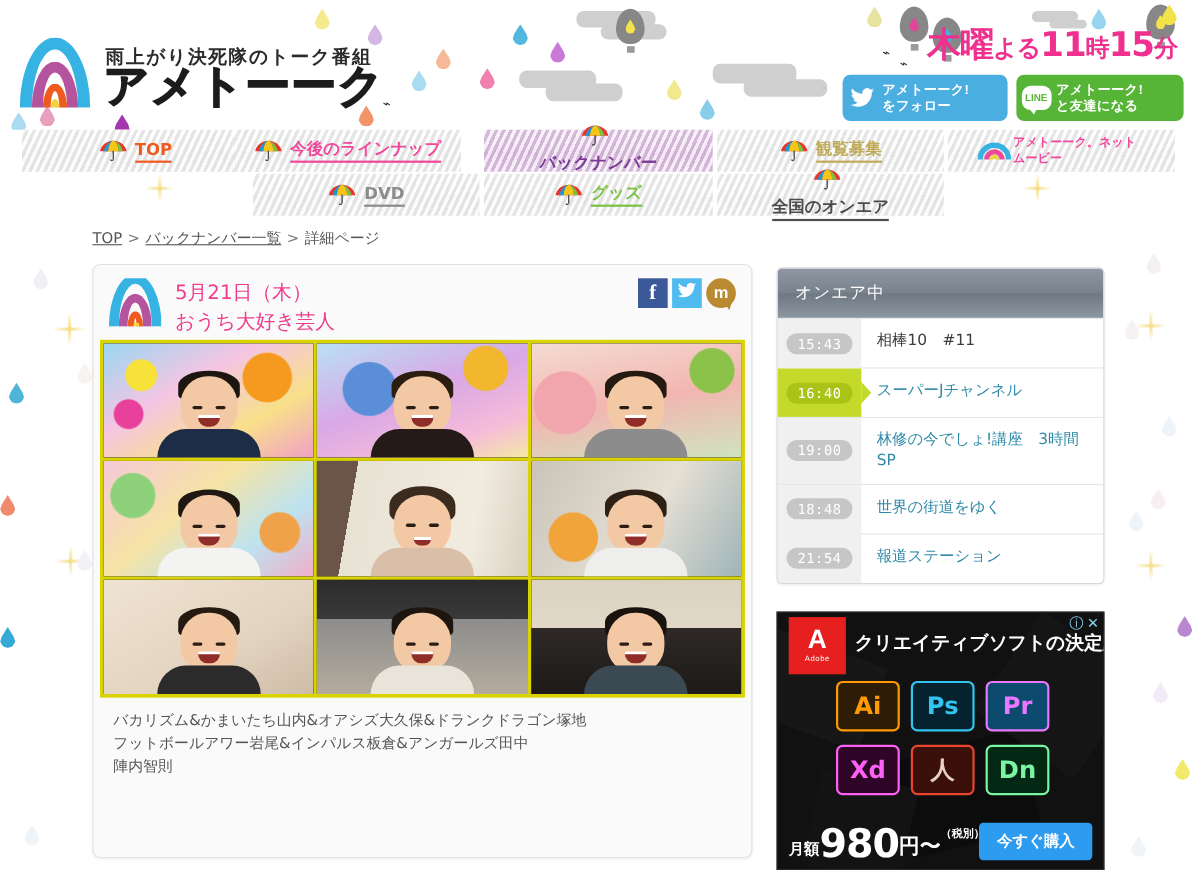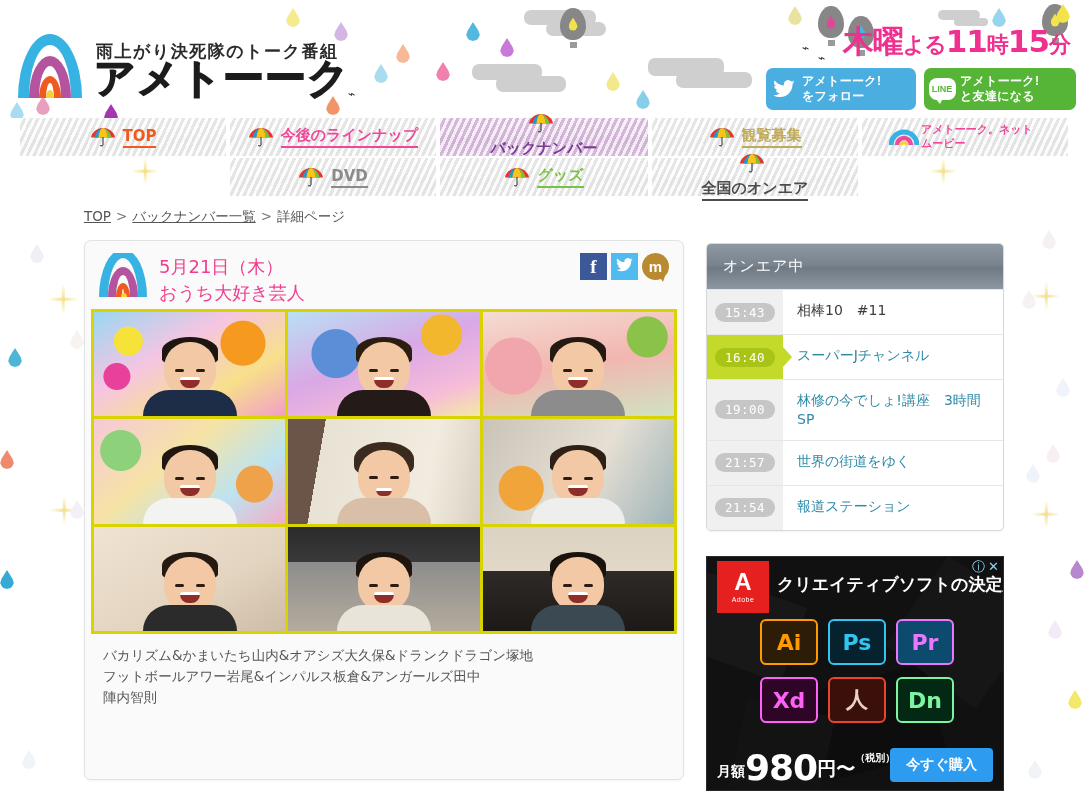--- a/index.html
+++ b/index.html
@@ -366,21 +366,21 @@
               <path d="M13 1C6.5 1 1.5 6 1 10.5h24C24.5 6 19.5 1 13 1z" fill="#e8352a"></path>
               <path d="M13 1c-2.5 0-4.5 5-4.8 9.5h9.6C17.5 6 15.5 1 13 1z" fill="#f5c518"></path>
               <path d="M13 1C9.7 1 5.7 5 4.3 10.5h4C8.6 6 10.5 1 13 1z" fill="#1b9ad6"></path>
               <path d="M13 1c3.3 0 7.3 4 8.7 9.5h-4C17.4 6 15.5 1 13 1z" fill="#7bc143"></path>
               <rect x="12.4" y="10" width="1.2" height="8" fill="#4a4a4a"></rect>
               <path d="M12.6 18c0 1.2-2 1.2-2 0" stroke="#4a4a4a" stroke-width="1.2" fill="none"></path>
             </svg>
         </span>
         <span class="nav-label" style="color:#ef5a1e;">TOP</span>
       </div>
-      <div class="nav-item" style="left:210px;width:208px;">
+      <div class="nav-item" style="left:193px;width:208px;">
         <span class="umb">
           <svg width="26" height="20" viewBox="0 0 26 20">
               <path d="M13 1C6.5 1 1.5 6 1 10.5h24C24.5 6 19.5 1 13 1z" fill="#e8352a"></path>
               <path d="M13 1c-2.5 0-4.5 5-4.8 9.5h9.6C17.5 6 15.5 1 13 1z" fill="#f5c518"></path>
               <path d="M13 1C9.7 1 5.7 5 4.3 10.5h4C8.6 6 10.5 1 13 1z" fill="#1b9ad6"></path>
               <path d="M13 1c3.3 0 7.3 4 8.7 9.5h-4C17.4 6 15.5 1 13 1z" fill="#7bc143"></path>
               <rect x="12.4" y="10" width="1.2" height="8" fill="#4a4a4a"></rect>
               <path d="M12.6 18c0 1.2-2 1.2-2 0" stroke="#4a4a4a" stroke-width="1.2" fill="none"></path>
             </svg>
         </span>
@@ -654,21 +654,21 @@
 
     <div class="sched-row">
       <div class="sched-time-cell">
         <span class="sched-time">19:00</span>
       </div>
       <div class="sched-title">林修の今でしょ!講座　3時間SP</div>
     </div>
 
     <div class="sched-row">
       <div class="sched-time-cell">
-        <span class="sched-time">21:57</span>
+        <span class="sched-time">18:48</span>
       </div>
       <div class="sched-title">世界の街道をゆく</div>
     </div>
 
     <div class="sched-row">
       <div class="sched-time-cell">
         <span class="sched-time">21:54</span>
       </div>
       <div class="sched-title">報道ステーション</div>
     </div>

